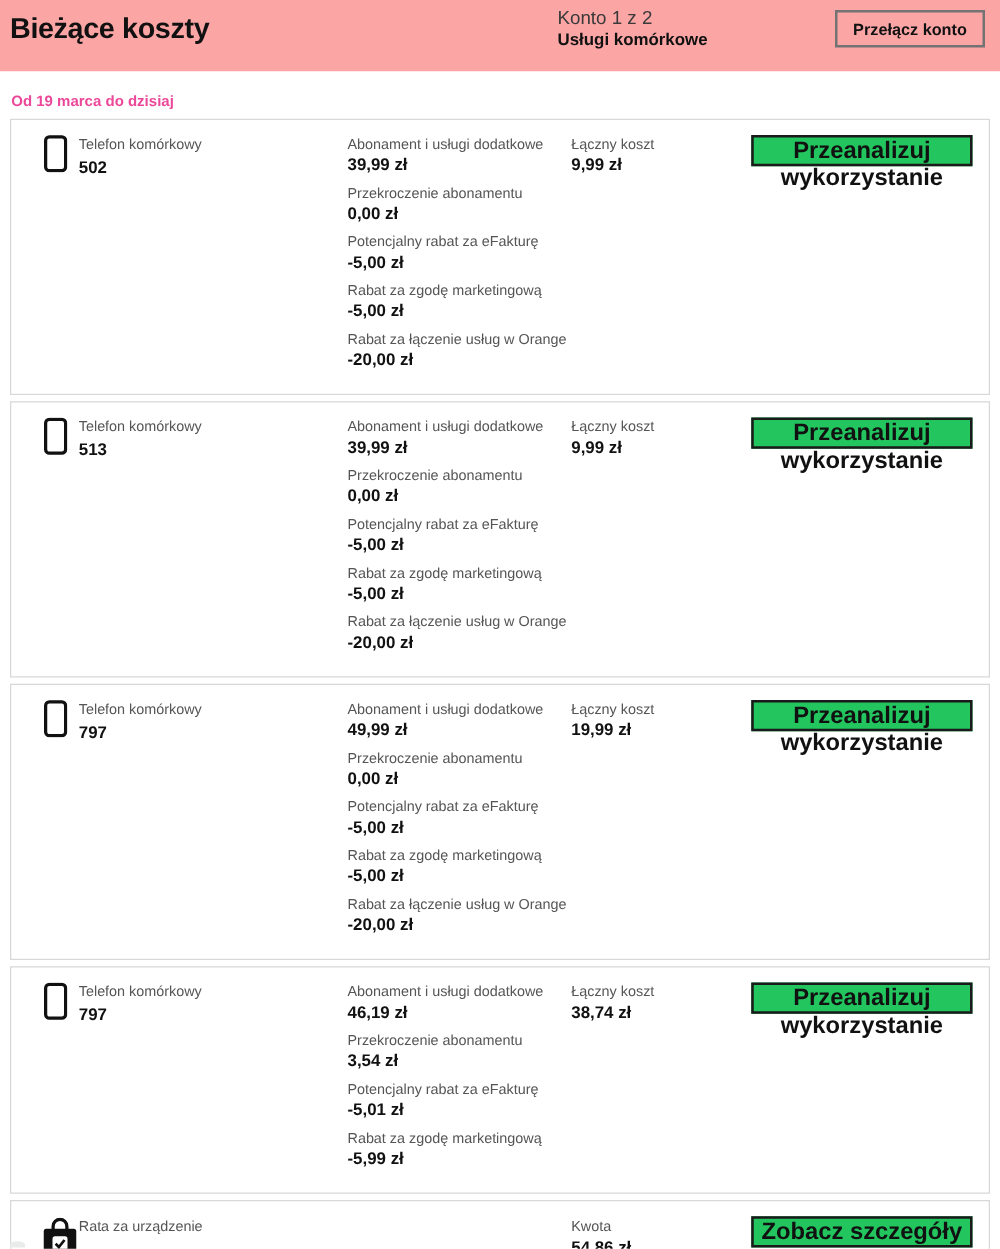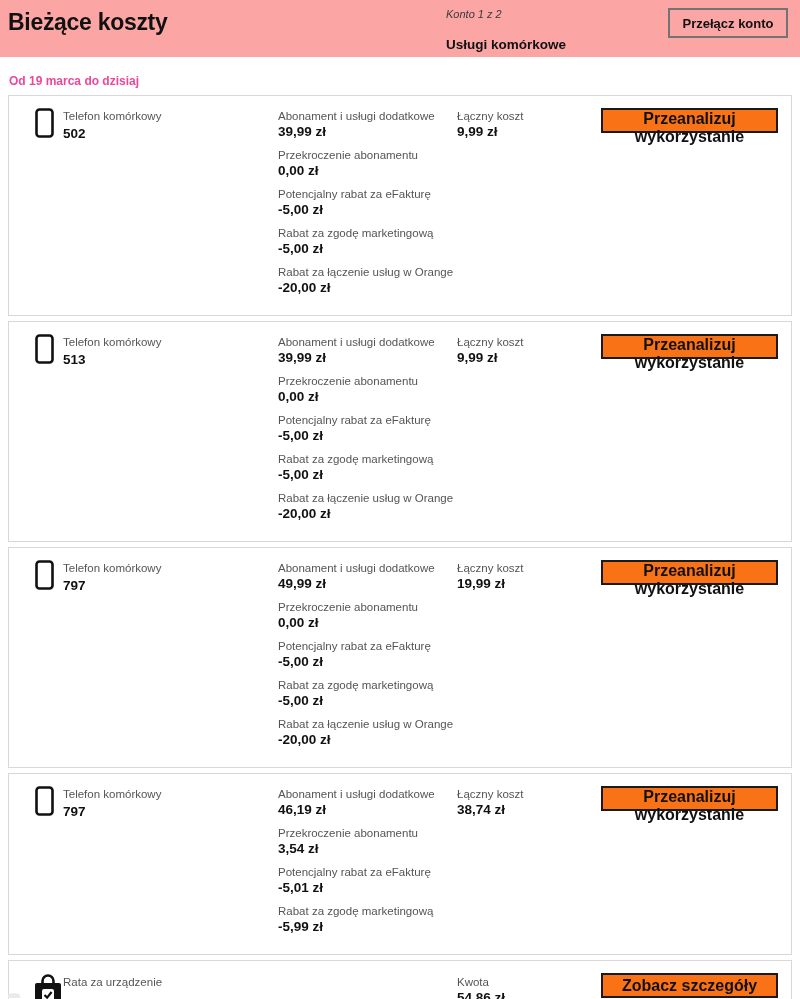--- a/index.html
+++ b/index.html
@@ -4,43 +4,43 @@
 <style>
   * { margin:0; padding:0; box-sizing:border-box; }
   html,body { width:800px; height:999px; background:#fff;
     font-family:"Liberation Sans", sans-serif; color:#111; overflow:hidden; }
 
   
   .header { position:relative; height:57px; background:#fca5a5; }
   .page-title { position:absolute; left:8px; top:9px; font-size:23px; font-weight:bold;
     letter-spacing:-0.3px; color:#111; }
   .account-info { position:absolute; left:446px; top:8px; }
-  .account-label { font-size:11px; color:#3a3a3a; line-height:13px;font-style:italic; }
-  .account-name { font-size:13.5px; font-weight:bold; color:#111; line-height:16px; margin-top:16px; }
+  .account-label { font-size:15px; color:#3a3a3a; line-height:13px; }
+  .account-name { font-size:13.5px; font-weight:bold; color:#111; line-height:16px; margin-top:3px; }
   .switch-btn { position:absolute; left:668px; top:8px; width:120px; height:30px;
     border:2px solid #737373; background:transparent; font-family:inherit;
     font-size:13px; font-weight:bold; color:#111; cursor:pointer; }
 
   
   .main { padding:0 8px; }
   .period { margin:17px 0 7px 1px; font-size:12px; font-weight:bold; color:#ec4899; }
 
   .card { position:relative; border:1px solid #d8d8d8; margin-bottom:5px; padding:13px 0 11px; }
   .icon-col { position:absolute; left:26px; top:12px; }
   .type-col { position:absolute; left:54px; top:13px; }
   .type-label { font-size:11.5px; color:#555; line-height:14px; }
   .type-number { font-size:13.5px; font-weight:bold; line-height:16px; margin-top:3px; }
   .items-col { margin-left:269px; width:190px; }
   .item { margin-bottom:9px; }
   .item-label { font-size:11.5px; color:#555; line-height:14px; }
   .item-value { font-size:13.5px; font-weight:bold; line-height:15px; margin-top:1px; }
   .total-col { position:absolute; left:448px; top:13px; }
   .card-btn { position:absolute; top:12px; right:13px; width:177px; height:25px;
-    border:2px solid #1a1a1a; background:#f97316; font-family:inherit;
-    font-size:16px; font-weight:bold; color:#111; cursor:pointer; }
+    border:2px solid #1a1a1a; background:#22c55e; font-family:inherit;
+    font-size:19px; font-weight:bold; color:#111; cursor:pointer; }
 
   
   .other-box { border:1px solid #d8d8d8; margin-top:5px; }
   .other-header { padding:8px 0 8px 11px; font-size:12px; color:#333;
     border-bottom:1px solid #d8d8d8; }
   .device-row { position:relative; min-height:68px; padding:14px 0 10px; }
   .device-icon { position:absolute; left:24px; top:13px; }
   .device-text { margin-left:54px; width:215px; }
   .amount-col { position:absolute; left:448px; top:14px; }
 

